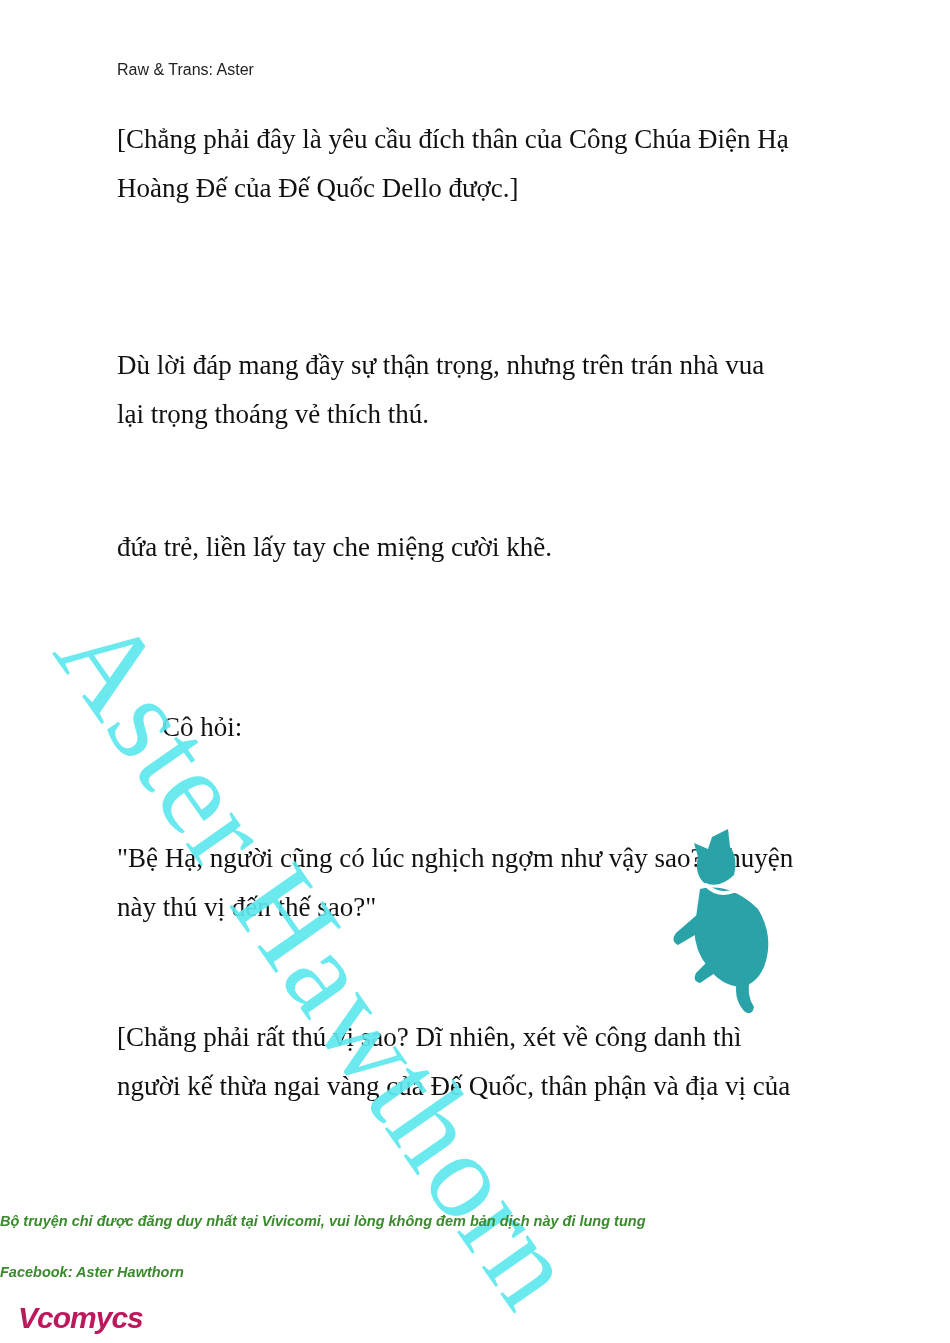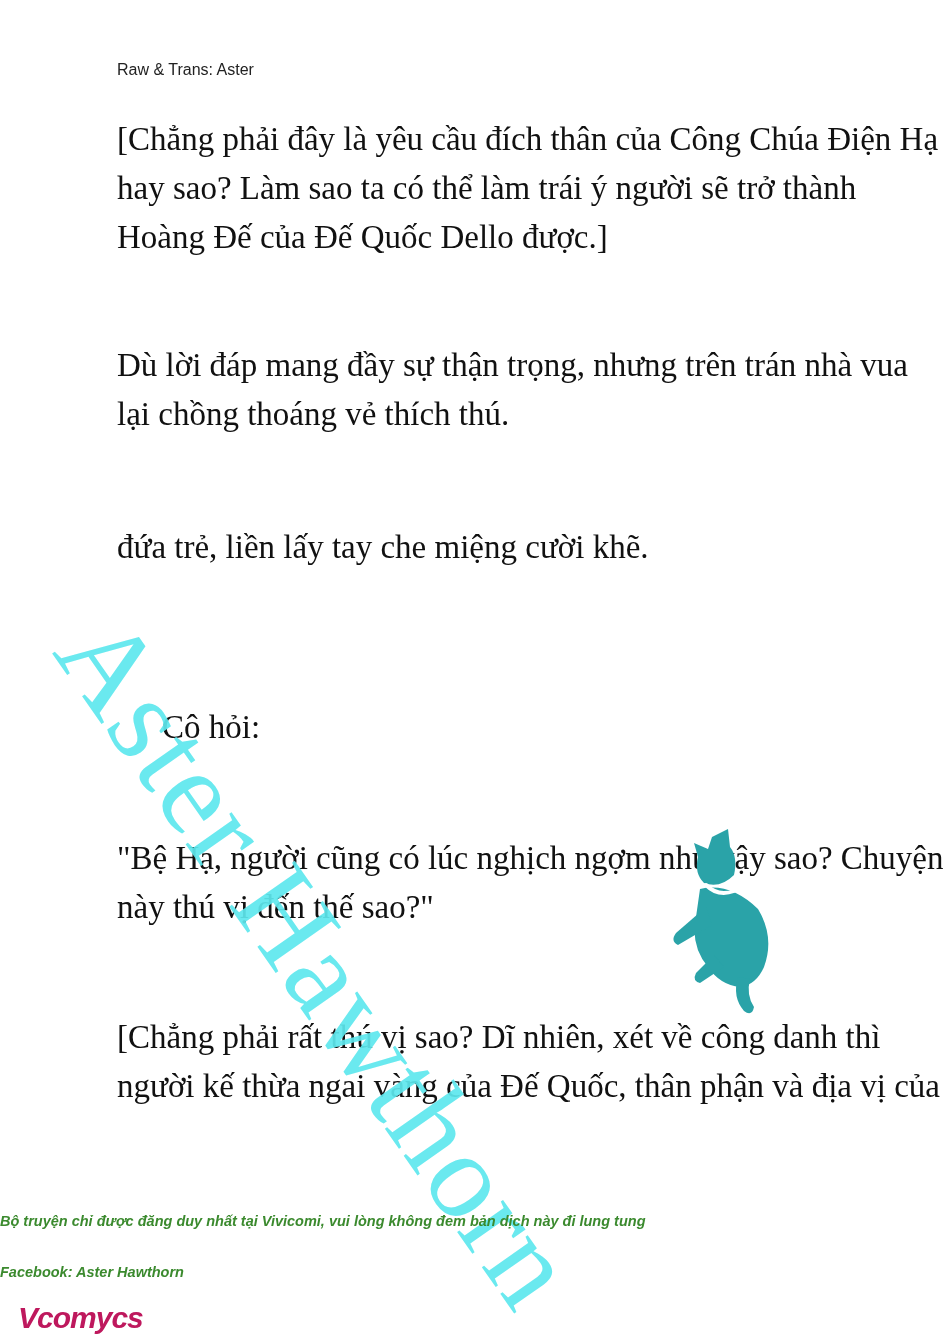--- a/index.html
+++ b/index.html
@@ -4,21 +4,21 @@
   <style>
     html, body { margin: 0; padding: 0; background: #ffffff; }
     body { width: 950px; height: 1343px; position: relative; overflow: hidden; }
     .page { position: absolute; left: 0; top: 3px; width: 950px; height: 1343px; background: #fff; }
     .header {
       position: absolute; left: 117px; top: 58px;
       font-family: "Liberation Sans", sans-serif; font-size: 16px; color: #222;
     }
     .para {
       position: absolute; left: 117px; width: 740px;
-      font-family: "Liberation Serif", serif; font-size: 33px; color: #111;
+      font-family: "Liberation Serif", serif; font-size: 27px; color: #111;
       line-height: 49px; margin: 0;
     }
     .para .line { display: block; white-space: nowrap; }
     .watermark {
       position: absolute; left: 85px; top: 556px;
       font-family: "Liberation Serif", serif; font-size: 122px; color: #5ee8ee;
       transform: rotate(55deg); transform-origin: left center;
       white-space: nowrap; opacity: 0.92; pointer-events: none;
       letter-spacing: 2px;
     }
@@ -36,27 +36,26 @@
   </style>
 </head>
 <body>
 
 <div class="page">
 
   <div class="header">Raw &amp; Trans: Aster</div>
 
   <div class="para" style="top:112px;">
     <span class="line">[Chẳng phải đây là yêu cầu đích thân của Công Chúa Điện Hạ</span>
-    <span class="line">hay sao? Làm sao ta có thể làm trái ý người sẽ trở thành</span>
     <span class="line">Hoàng Đế của Đế Quốc Dello được.]</span>
   </div>
 
   <div class="para" style="top:338px;">
     <span class="line">Dù lời đáp mang đầy sự thận trọng, nhưng trên trán nhà vua</span>
-    <span class="line">lại chồng thoáng vẻ thích thú.</span>
+    <span class="line">lại trọng thoáng vẻ thích thú.</span>
   </div>
 
   <div class="para" style="top:520px;">
     <span class="line">đứa trẻ, liền lấy tay che miệng cười khẽ.</span>
   </div>
 
   <div class="para" style="top:700px;margin-left:45px;">
     <span class="line">Cô hỏi:</span>
   </div>
 

